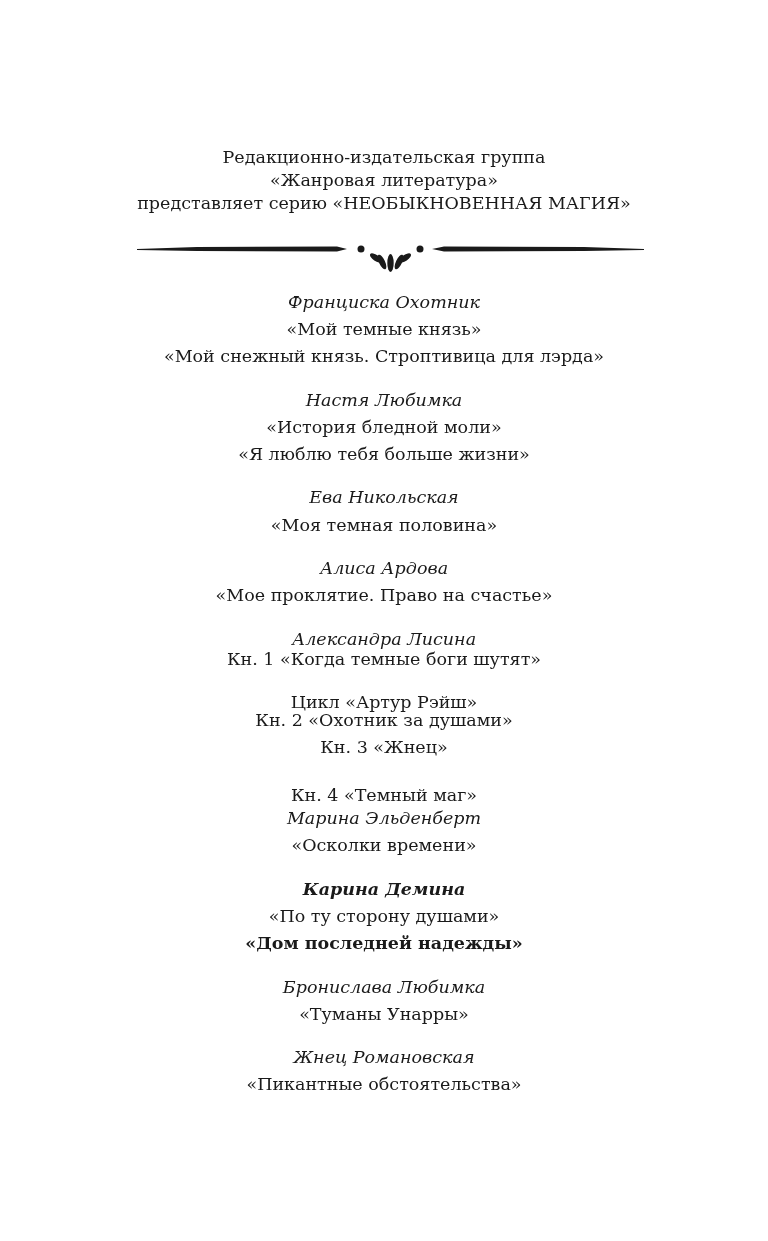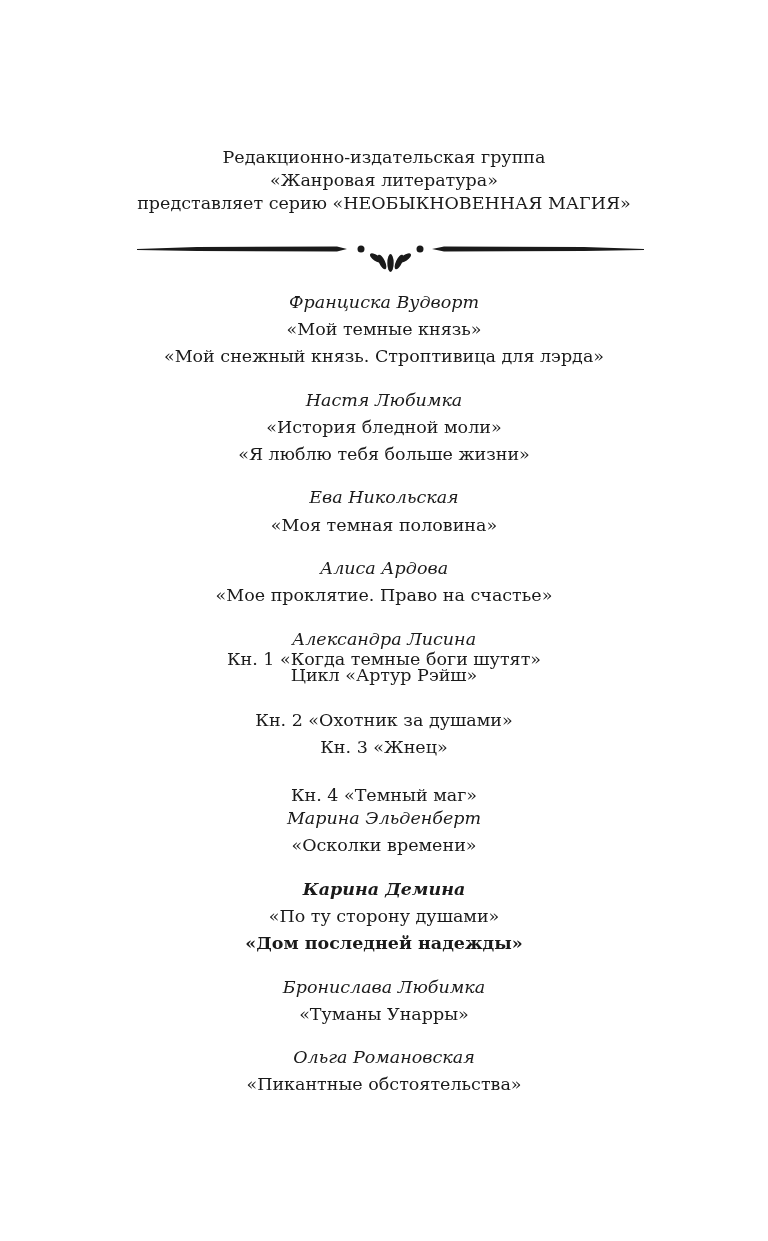--- a/index.html
+++ b/index.html
@@ -26,45 +26,45 @@
     <circle cx="224" cy="13" r="3.5"></circle>
     <circle cx="283" cy="13" r="3.5"></circle>
     <ellipse cx="239" cy="22" rx="3" ry="7" transform="rotate(-55 239 22)"></ellipse>
     <ellipse cx="245" cy="26" rx="3" ry="8" transform="rotate(-25 245 26)"></ellipse>
     <ellipse cx="253.5" cy="27" rx="3.2" ry="9"></ellipse>
     <ellipse cx="262" cy="26" rx="3" ry="8" transform="rotate(25 262 26)"></ellipse>
     <ellipse cx="268" cy="22" rx="3" ry="7" transform="rotate(55 268 22)"></ellipse>
   </g>
 </svg>
 
-<div class="line author" style="top:291px">Франциска Вудворт</div>
+<div class="line author" style="top:291px">Франциска Охотник</div>
 <div class="line" style="top:318px">«Мой темные князь»</div>
 <div class="line" style="top:345px">«Мой снежный князь. Строптивица для лэрда»</div>
 
 <div class="line author" style="top:389px">Настя Любимка</div>
 <div class="line" style="top:416px">«История бледной моли»</div>
 <div class="line" style="top:443px">«Я люблю тебя больше жизни»</div>
 
 <div class="line author" style="top:486px">Ева Никольская</div>
 <div class="line" style="top:514px">«Моя темная половина»</div>
 
 <div class="line author" style="top:557px">Алиса Ардова</div>
 <div class="line" style="top:584px">«Мое проклятие. Право на счастье»</div>
 
 <div class="line author" style="top:628px">Александра Лисина</div>
-<div class="line" style="top:664px">Цикл «Артур Рэйш»</div>
+<div class="line" style="top:691px">Цикл «Артур Рэйш»</div>
 <div class="line" style="top:648px">Кн. 1 «Когда темные боги шутят»</div>
 <div class="line" style="top:709px">Кн. 2 «Охотник за душами»</div>
 <div class="line" style="top:736px">Кн. 3 «Жнец»</div>
 <div class="line" style="top:784px">Кн. 4 «Темный маг»</div>
 
 <div class="line author" style="top:807px">Марина Эльденберт</div>
 <div class="line" style="top:834px">«Осколки времени»</div>
 
 <div class="line author bold" style="top:878px">Карина Демина</div>
 <div class="line" style="top:905px">«По ту сторону душами»</div>
 <div class="line bold" style="top:932px">«Дом последней надежды»</div>
 
 <div class="line author" style="top:976px">Бронислава Любимка</div>
 <div class="line" style="top:1003px">«Туманы Унарры»</div>
 
-<div class="line author" style="top:1046px">Ольга Романовская</div>
+<div class="line author" style="top:1046px">Жнец Романовская</div>
 <div class="line" style="top:1073px">«Пикантные обстоятельства»</div>
 
 </body></html>

